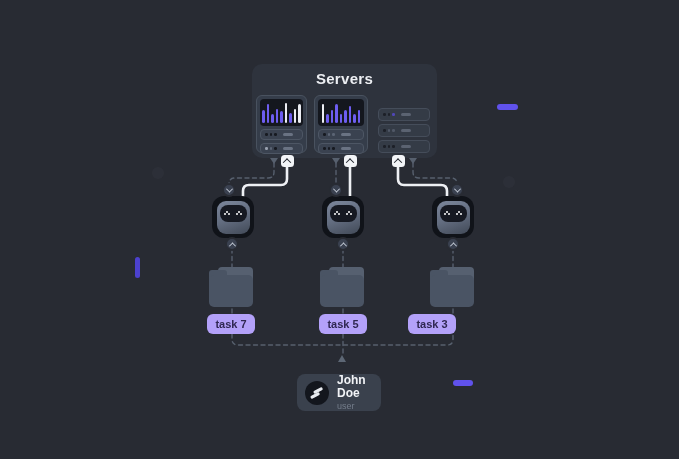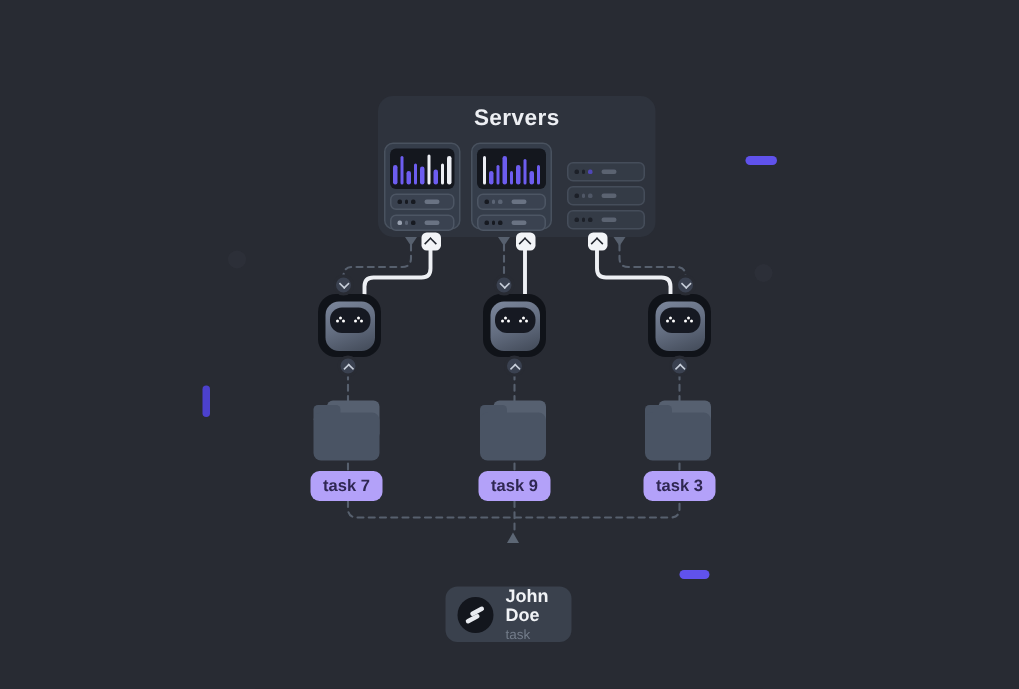--- a/index.html
+++ b/index.html
@@ -59,21 +59,21 @@
         border-radius:3px 3px 0 0;}
   .folder .front{position:absolute;left:0;top:8px;width:44px;height:32px;background:#4a5464;
         border-radius:5px;}
 
   
   .task{position:absolute;top:314px;height:20px;min-width:48px;background:#b3a1f9;
         border-radius:6px;color:#2f2752;font-size:11px;font-weight:700;display:flex;
         align-items:center;justify-content:center;padding:0 8px;box-sizing:border-box;z-index:3;}
 
   
-  .ucard{position:absolute;left:297px;top:391px;width:84px;height:37px;background:#3a414d;
+  .ucard{position:absolute;left:297px;top:374px;width:84px;height:37px;background:#3a414d;
         border-radius:8px;display:flex;align-items:center;gap:8px;padding:0 8px;
         box-sizing:border-box;z-index:3;}
   .avatar{width:24px;height:24px;border-radius:50%;background:#13161d;position:relative;flex:none;}
   .avatar .s{position:absolute;width:10px;height:2.6px;background:#e8ebf0;border-radius:2px;
         transform:rotate(-28deg);}
   .avatar .s:nth-child(1){left:8px;top:8px;}
   .avatar .s:nth-child(2){left:5px;top:13px;}
   .utext{display:flex;flex-direction:column;line-height:1.15;}
   .uname{font-size:12px;color:#f1f3f6;font-weight:700;}
   .urole{font-size:9px;color:#737c8a;}
@@ -257,21 +257,21 @@
         </div>
       </div>
       <div class="badge" style="left: 336px; top: 237px;">
         <i class="bchev up"></i>
       </div>
       <div class="folder" style="left: 320px;">
         <div class="back"></div>
         <div class="tab"></div>
         <div class="front"></div>
       </div>
-      <div class="task" style="left: 319px;">task 9</div>
+      <div class="task" style="left: 319px;">task 5</div>
       <div class="badge" style="left: 450px; top: 183px;">
         <i class="bchev down"></i>
       </div>
       <div class="robot" style="left: 432px;">
         <div class="robot-head">
           <div class="robot-face">
             <span class="eye">
               <i></i>
               <i></i>
               <i></i>
@@ -285,31 +285,31 @@
         </div>
       </div>
       <div class="badge" style="left: 446px; top: 237px;">
         <i class="bchev up"></i>
       </div>
       <div class="folder" style="left: 430px;">
         <div class="back"></div>
         <div class="tab"></div>
         <div class="front"></div>
       </div>
-      <div class="task" style="left: 429px;">task 3</div>
+      <div class="task" style="left: 408px;">task 3</div>
     </div>
 
   <div class="uparrow"></div>
   <div class="ucard">
     <div class="avatar">
         <i class="s"></i>
         <i class="s"></i>
       </div>
     <div class="utext">
       <span class="uname">John Doe</span>
-      <span class="urole">task</span>
+      <span class="urole">user</span>
     </div>
   </div>
 
   <div class="decor-v"></div>
   <div class="decor-h1"></div>
   <div class="decor-h2"></div>
 </div>
 
 </body></html>

